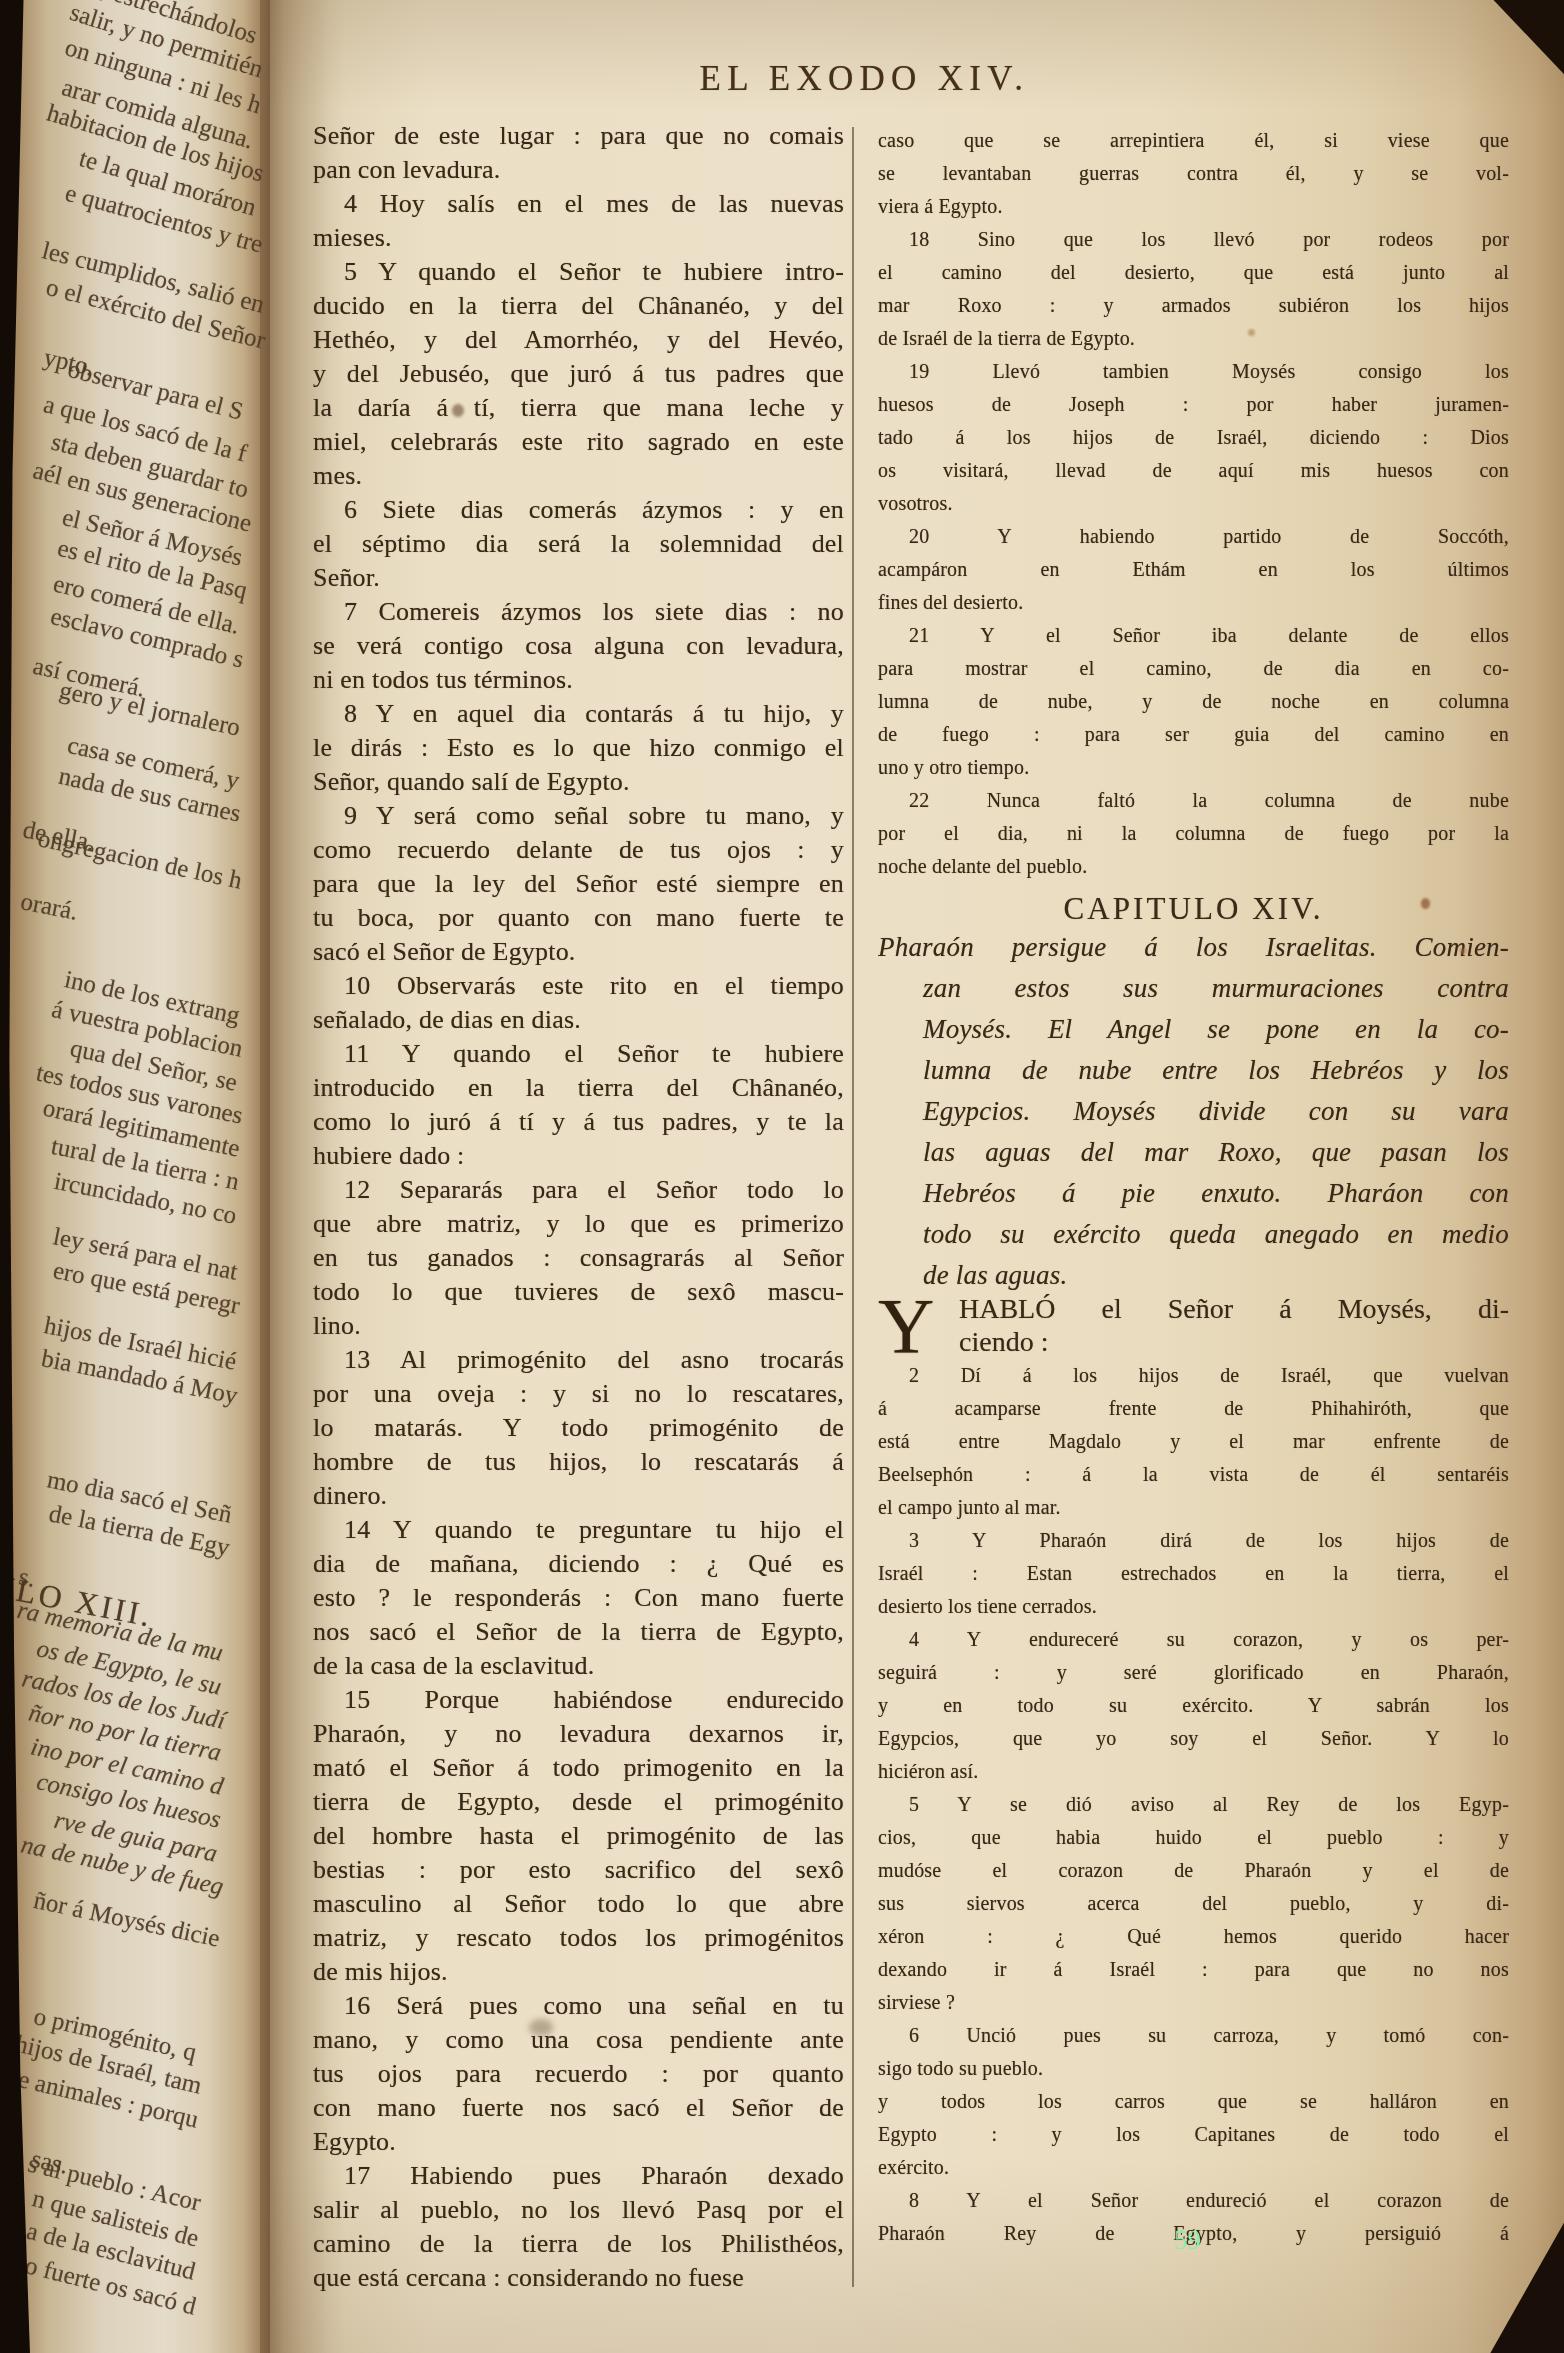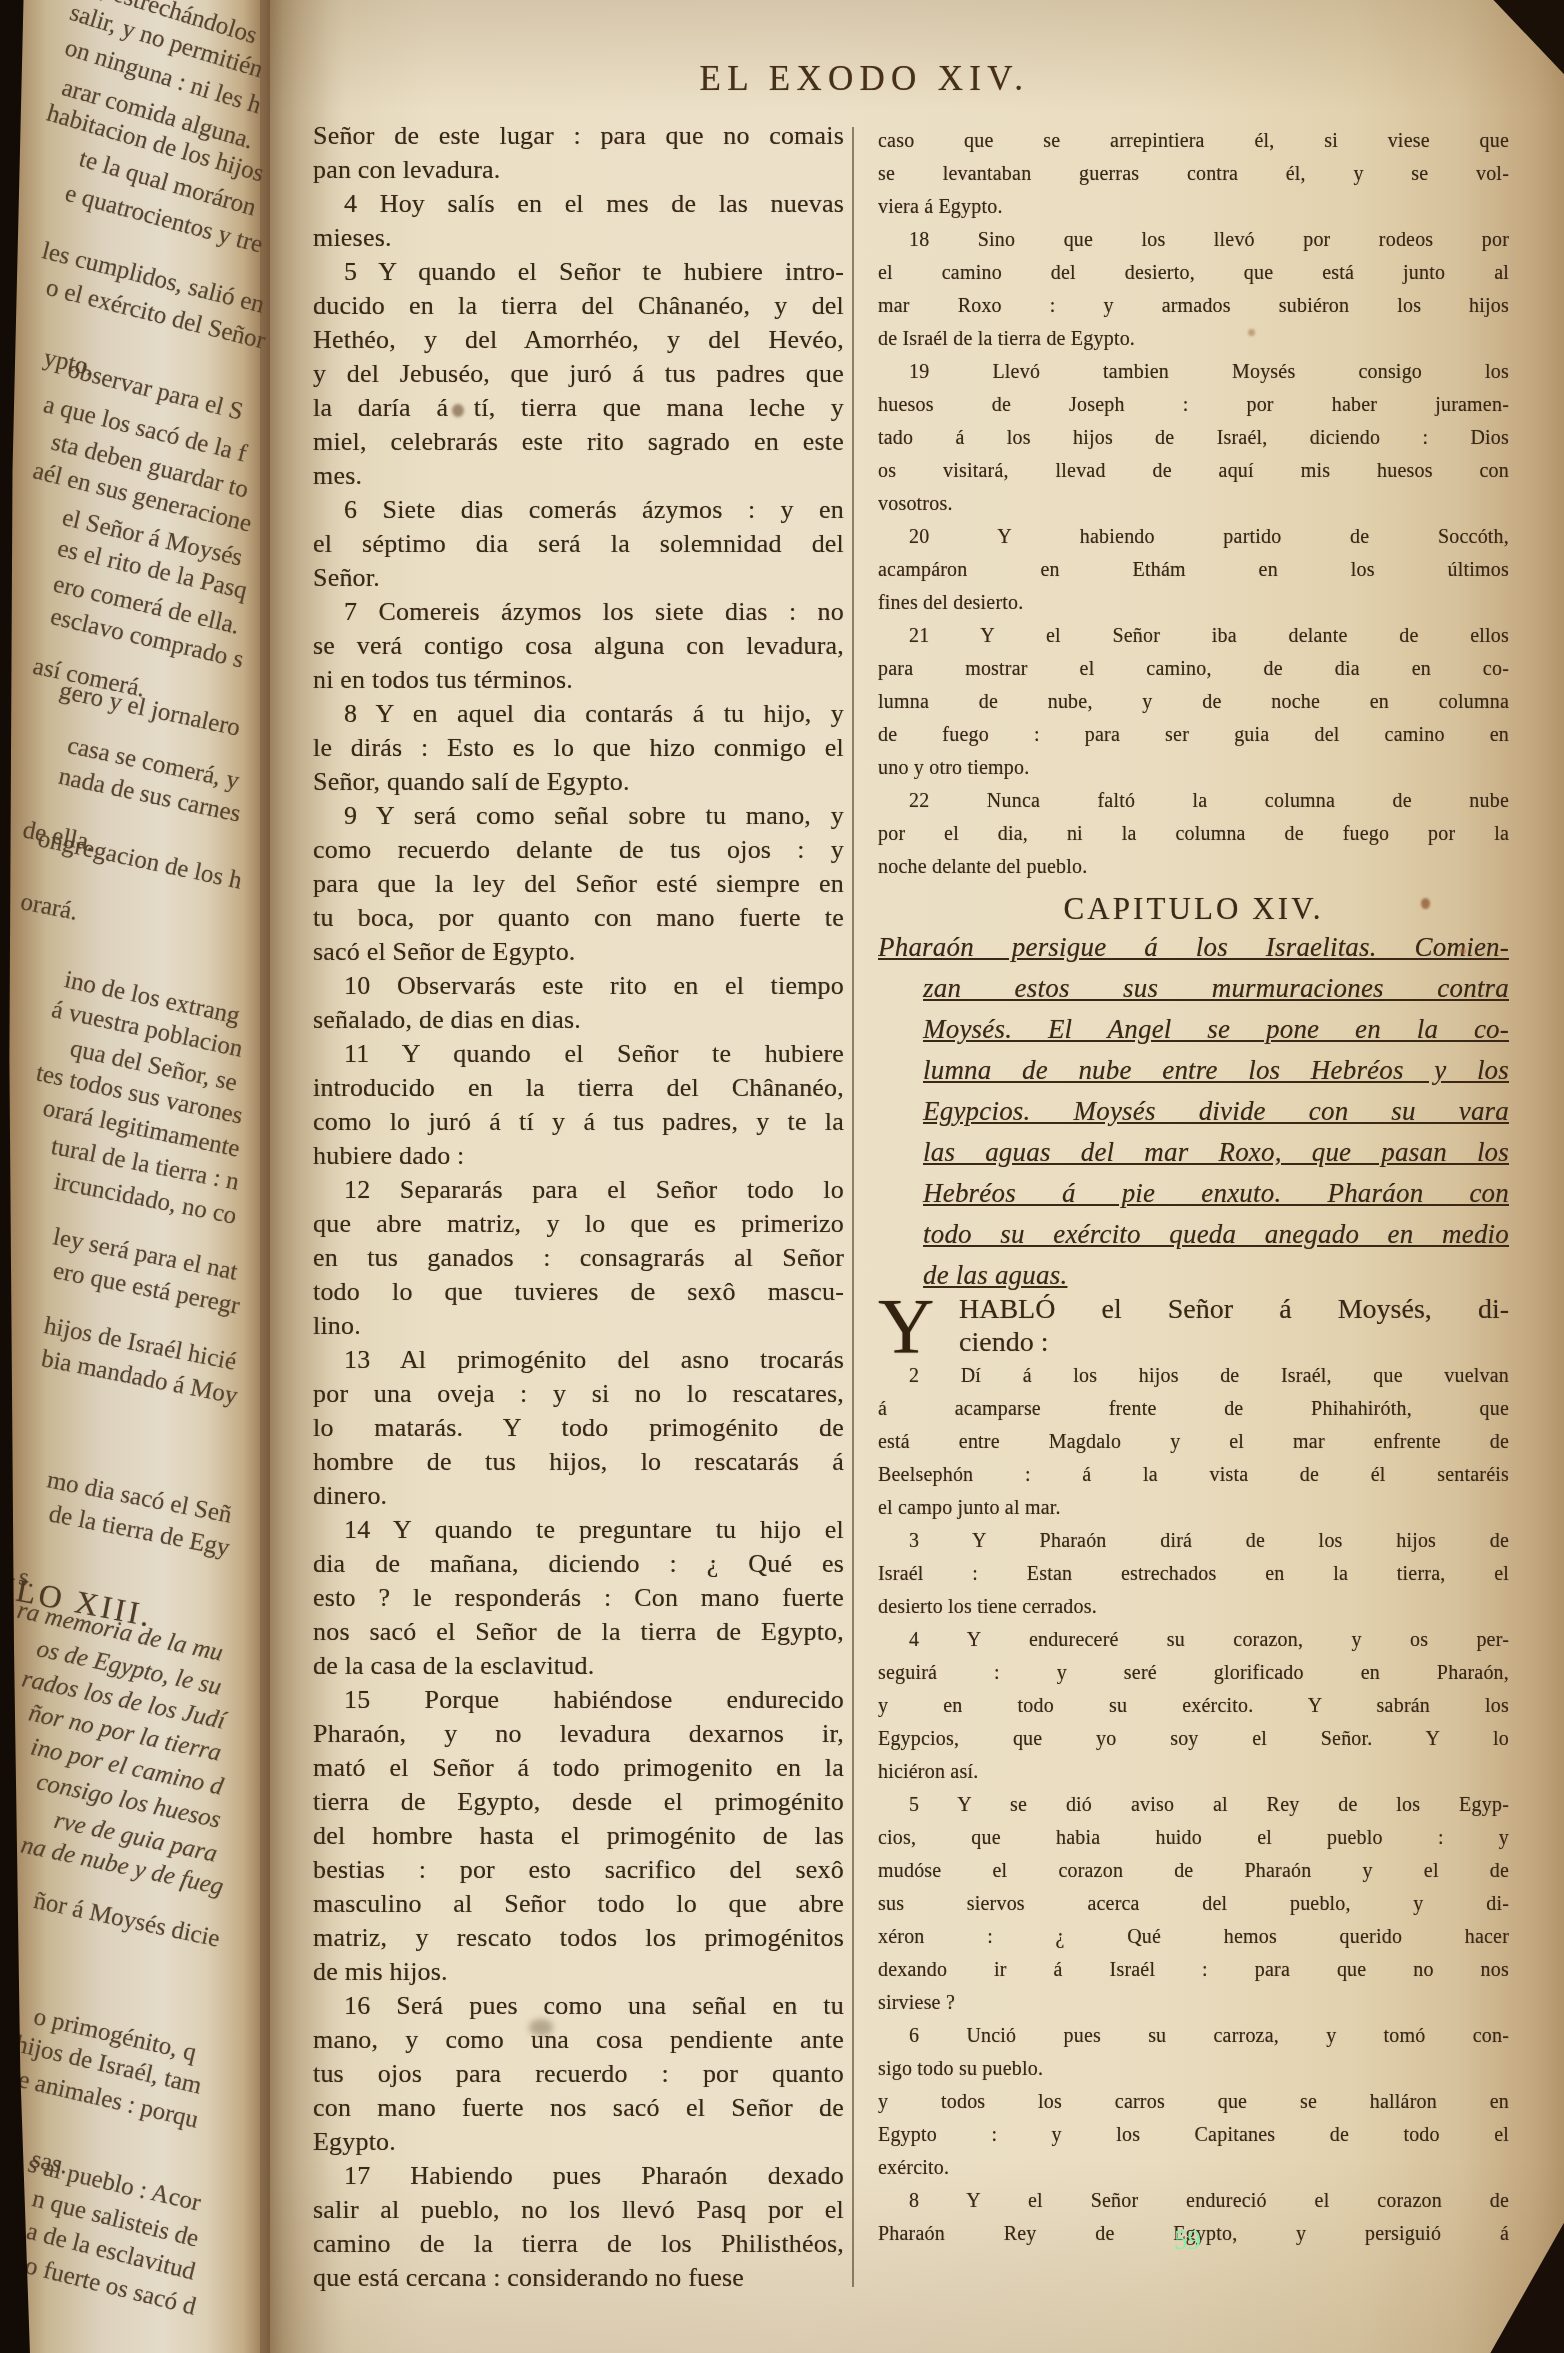--- a/index.html
+++ b/index.html
@@ -41,21 +41,21 @@
     text-shadow:0 0 0.8px rgba(70,48,25,.55);
   }
   .col{position:absolute;color:#3a2817;text-shadow:0 0 0.8px rgba(58,40,23,.5);}
   .col-left{left:313px;top:119px;width:531px;}
   .col-right{left:878px;top:124px;width:631px;}
   .col-left .line{height:34px;line-height:34px;font-size:26px;}
   .col-right .line{height:33px;line-height:33px;font-size:20px;}
   .line{text-align:justify;text-align-last:justify;overflow:hidden;letter-spacing:0.2px;}
   .line.i{text-indent:31px;}
   .line.e{text-align-last:left;}
-  .sum{font-style:italic;font-size:27px !important;text-decoration:underline;}
+  .sum{font-style:italic;font-size:27px !important;}
   .sum.i{text-indent:0;padding-left:45px;margin-top:8px;}
   .chapter-head{height:45px;line-height:45px;text-align:center;text-align-last:center;
     font-size:31px;letter-spacing:3.1px;margin-top:3.1px;color:#3c2a18;}
   .v1{position:relative;height:67px;}
   .dropcap{position:absolute;left:0;top:0;font-size:78px;line-height:67px;color:#33220f;
     text-shadow:0 0 1.2px rgba(50,34,16,.6);}
   .v1 .vline{padding-left:81px;height:33px;line-height:33px;font-size:28px;
     text-align:justify;text-align-last:justify;overflow:hidden;}
   .v1 .vline.e{text-align-last:left;}
   .pagenum{position:absolute;left:1174px;top:2225px;font-size:27px;color:#86efac;}

